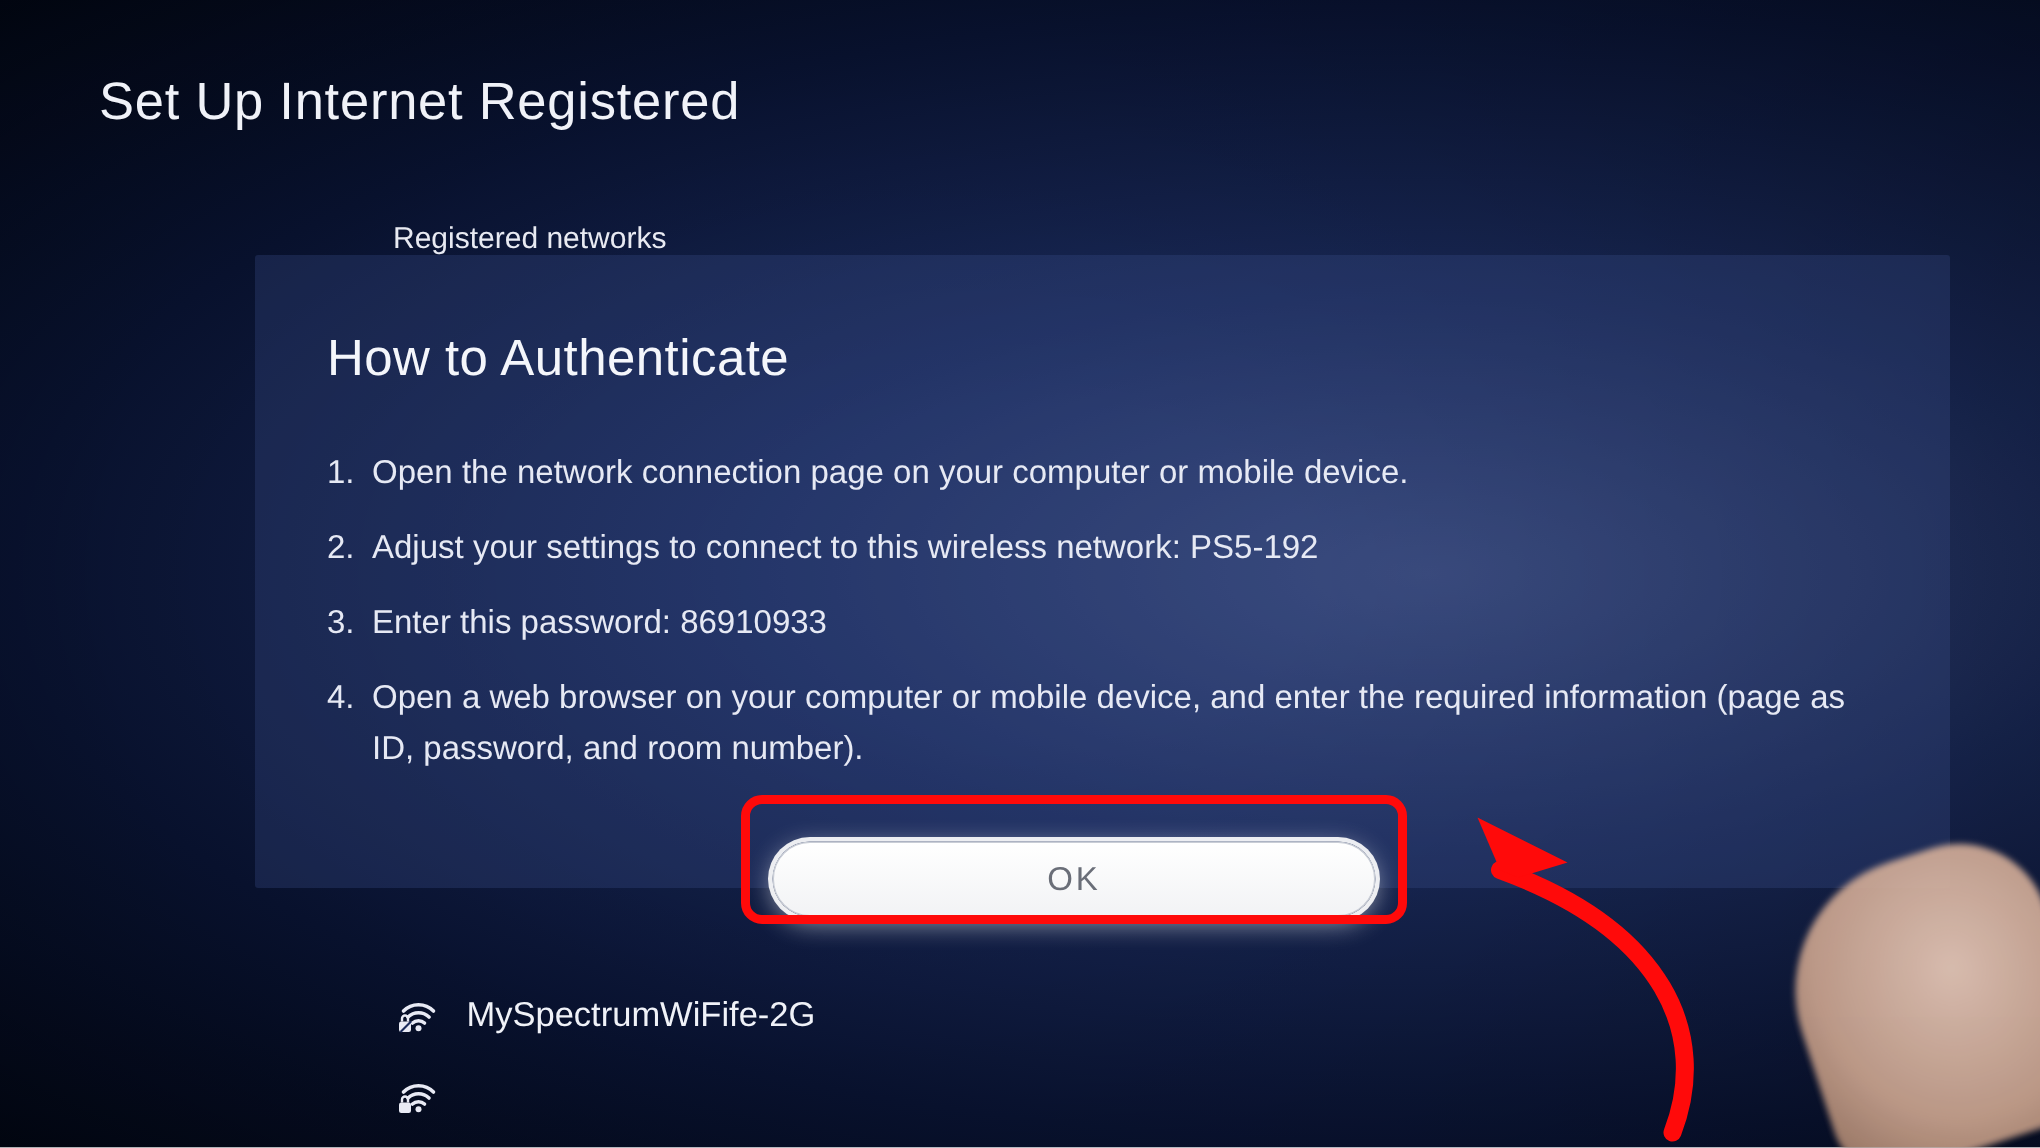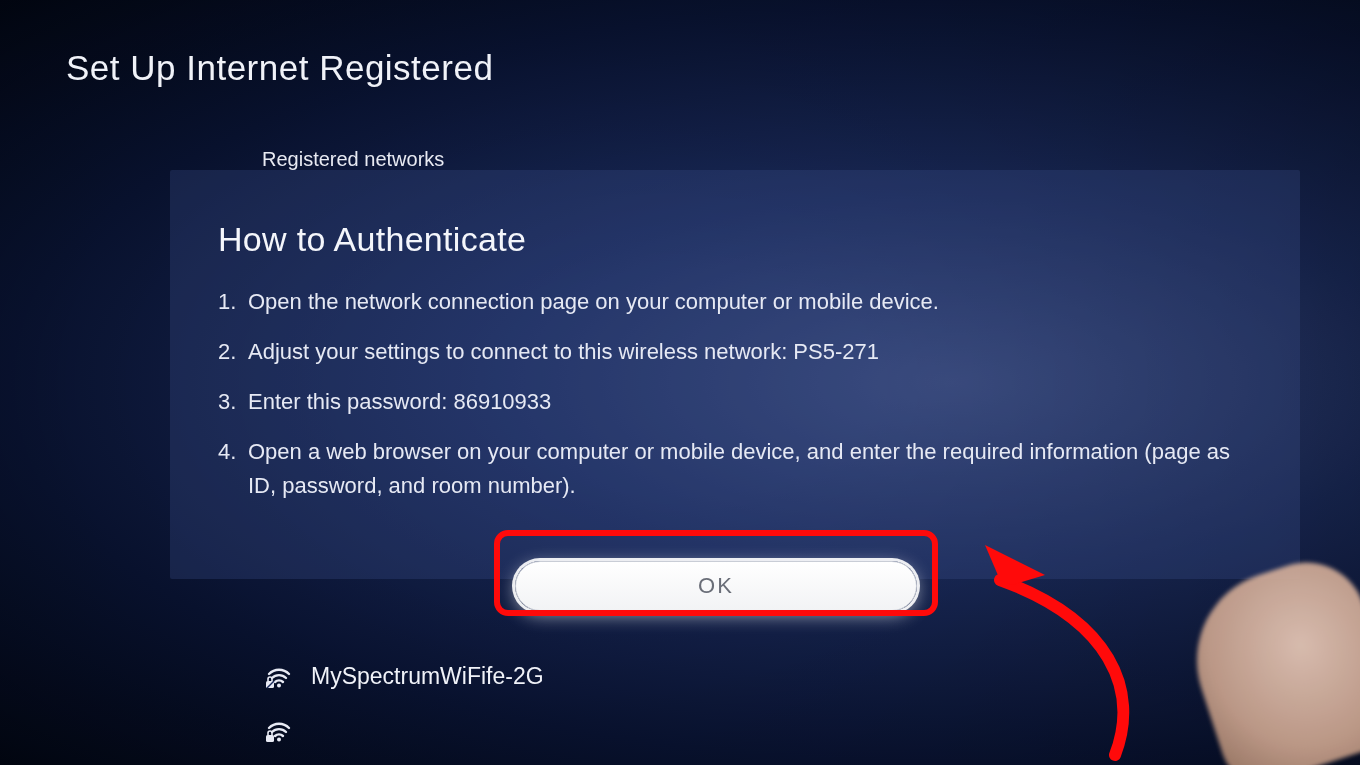--- a/index.html
+++ b/index.html
@@ -36,21 +36,21 @@
     position: absolute;
     top: 170px; left: 170px; right: 60px;
     background: rgba(60,80,140,0.30);
     padding: 50px 48px 60px 48px;
     border-radius: 2px;
   }
   .dialog-title {
     font-size: 34px;
     font-weight: 400;
     letter-spacing: 0.3px;
-    margin-bottom: 26px;
+    margin-bottom: 39px;
     color: #f4f6fb;
   }
   .steps { list-style: none; }
   .steps li {
     font-size: 22px;
     line-height: 1.55;
     margin-bottom: 16px;
     color: #e6e9f4;
     display: flex;
   }
@@ -124,21 +124,21 @@
 
   <div class="dialog">
     <div class="dialog-title">How to Authenticate</div>
     <ol class="steps">
       <li>
           <span class="num">1.</span>
           <span class="txt">Open the network connection page on your computer or mobile device.</span>
         </li>
       <li>
           <span class="num">2.</span>
-          <span class="txt">Adjust your settings to connect to this wireless network: PS5-271</span>
+          <span class="txt">Adjust your settings to connect to this wireless network: PS5-192</span>
         </li>
       <li>
           <span class="num">3.</span>
           <span class="txt">Enter this password: 86910933</span>
         </li>
       <li>
           <span class="num">4.</span>
           <span class="txt">Open a web browser on your computer or mobile device, and enter the required information (page as ID, password, and room number).</span>
         </li>
     </ol>

